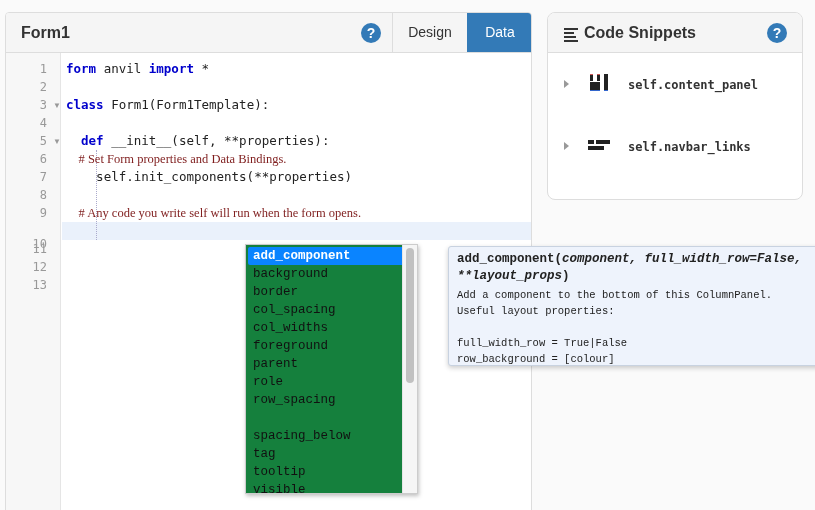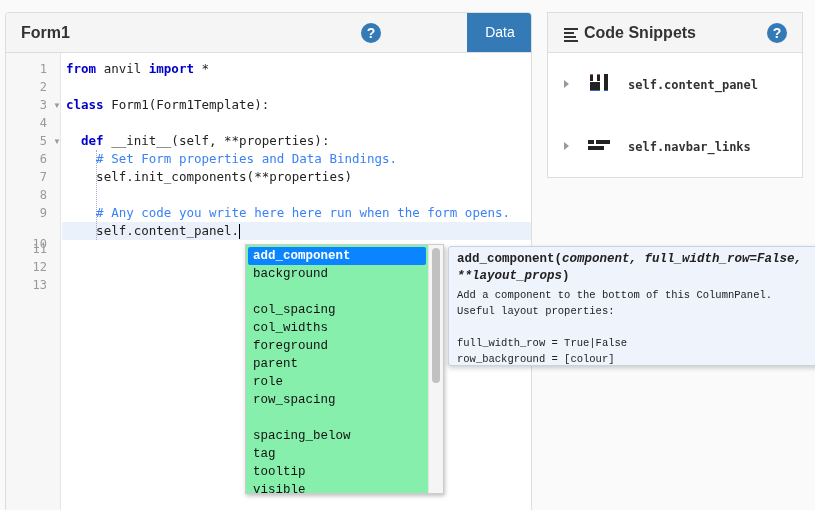--- a/index.html
+++ b/index.html
@@ -12,53 +12,54 @@
   .tab { position: absolute; top: -1px; height: 40px; font-size: 14px; line-height: 40px; text-align: center; }
   .tab-design { left: 386px; width: 75px; border-left: 1px solid #ddd; color: #333; background: #f5f5f5; }
   .tab-code { left: 461px; width: 66px; background: #337ab7; color: #fff; border-top-right-radius: 4px; }
   .gutter { position: absolute; left: 0; top: 40px; width: 55px; bottom: 0; background: #f7f7f7; border-right: 1px solid #e5e5e5; }
   .line-num { position: absolute; right: 13px; font-family: "DejaVu Sans Mono", monospace; font-size: 12px; color: #999; height: 18px; line-height: 18px; }
   .fold { position: absolute; left: 47px; font-size: 8px; color: #999; }
   .code-area { position: absolute; left: 56px; top: 40px; right: 0; bottom: 0; }
   .code-line { position: absolute; left: 4px; height: 18px; line-height: 18px; font-family: "DejaVu Sans Mono", monospace; font-size: 12.5px; color: #222; white-space: pre; }
   .active-line { position: absolute; left: 0; right: 0; height: 18px; background: #eaf1fb; }
   .kw { color: #1a1aa6; font-weight: bold; color: #0000cc; }
-  .cm { color: #3b82f6; }
+  .cm { color: #7f1d1d; font-family: Liberation Serif, serif; }
   .indent-guide { position: absolute; width: 0; border-left: 1px dotted #aac; }
   .cursor { display: inline-block; width: 1px; height: 15px; background: #000; vertical-align: middle; }
 
-  .autocomplete { position: absolute; left: 245px; top: 244px; width: 199px; height: 250px; background: #86efac; border: 1px solid #ccc; box-shadow: 1px 2px 4px rgba(0,0,0,0.25); overflow: hidden; }
+  .autocomplete { position: absolute; left: 245px; top: 244px; width: 173px; height: 250px; background: #15803d; border: 1px solid #ccc; box-shadow: 1px 2px 4px rgba(0,0,0,0.25); overflow: hidden; }
   .ac-item { position: absolute; left: 2px; width: 178px; height: 18px; line-height: 18px; padding-left: 5px; font-family: "Liberation Mono", monospace; font-size: 12.5px; color: #111; }
   .ac-item.selected { background: #0a84ff; color: #fff; font-weight: bold; border-radius: 2px; }
   .ac-scrolltrack { position: absolute; right: 0; top: 0; width: 15px; bottom: 0; background: #f5f5f5; border-left: 1px solid #e5e5e5; }
   .ac-thumb { position: absolute; left: 3px; top: 3px; width: 8px; height: 135px; background: #c1c1c1; border-radius: 4px; }
 
   .tooltip { position: absolute; left: 448px; top: 246px; width: 380px; height: 120px; background: #eef3fc; border: 1px solid #c8d2e0; border-radius: 3px; box-shadow: 0 2px 5px rgba(0,0,0,0.2); padding: 4px 8px; font-family: "Liberation Mono", monospace; color: #222; }
   .tt-sig { font-size: 12.5px; font-weight: bold; line-height: 17px; }
   .tt-sig i { font-style: italic; }
   .tt-body { font-size: 10.5px; line-height: 16px; margin-top: 2px; }
 
-  .snippets-panel { position: absolute; left: 547px; top: 12px; width: 256px; height: 166px; background: #fff; border: 1px solid #ddd; border-radius: 0; overflow: hidden; }
+  .snippets-panel { position: absolute; left: 547px; top: 12px; width: 256px; height: 188px; background: #fff; border: 1px solid #ddd; border-radius: 8px; overflow: hidden; }
   .snippets-header { height: 40px; background: #f5f5f5; border-bottom: 1px solid #ddd; position: relative; }
   .snippets-title { position: absolute; left: 36px; top: 11px; font-size: 16px; font-weight: bold; color: #333; }
   .list-icon { position: absolute; left: 16px; top: 15px; width: 14px; }
   .list-icon span { display: block; height: 2px; background: #333; margin-bottom: 2px; }
   .snippets-help { left: 219px; top: 10px; }
   .snippet { position: absolute; left: 0; right: 0; height: 30px; }
   .snippet-caret { position: absolute; left: 16px; top: 9px; width: 0; height: 0; border-top: 4px solid transparent; border-bottom: 4px solid transparent; border-left: 5px solid #999; }
   .snippet-label { position: absolute; left: 80px; top: 7px; font-family: "DejaVu Sans Mono", monospace; font-size: 12px; font-weight: bold; color: #333; }
   .ci { position: absolute; background: #222; }
 </style>
 </head>
 <body>
 
 <div class="editor-panel">
   <div class="editor-header">
     <div class="editor-title">Form1</div>
     <div class="help-icon editor-help">?</div>
+    <div class="tab tab-design">Design</div>
     <div class="tab tab-code">Data</div>
   </div>
 
   <div class="gutter">
     <div class="line-num" style="top:7px">1</div>
     <div class="line-num" style="top:25px">2</div>
     <div class="line-num" style="top:43px">3</div>
     <div class="fold" style="top:48px">▼</div>
     <div class="line-num" style="top:61px">4</div>
     <div class="line-num" style="top:79px">5</div>
@@ -69,33 +70,33 @@
     <div class="line-num" style="top:151px">9</div>
     <div class="line-num" style="top:182px">10</div>
     <div class="line-num" style="top:187px">11</div>
     <div class="line-num" style="top:205px">12</div>
     <div class="line-num" style="top:223px">13</div>
   </div>
 
   <div class="code-area">
     <div class="active-line" style="top:169px"></div>
     <div class="indent-guide" style="left:34px; top:97px; height:90px;"></div>
-    <div class="code-line" style="top:7px"><span class="kw">from</span> anvil <span class="kw">import</span> *</div>
+    <div class="code-line" style="top:7px"><span class="kw">form</span> anvil <span class="kw">import</span> *</div>
     <div class="code-line" style="top:43px"><span class="kw">class</span> Form1(Form1Template):</div>
     <div class="code-line" style="top:79px">  <span class="kw">def</span> __init__(self, **properties):</div>
     <div class="code-line cm" style="top:97px">    # Set Form properties and Data Bindings.</div>
     <div class="code-line" style="top:115px">    self.init_components(**properties)</div>
-    <div class="code-line cm" style="top:151px">    # Any code you write here here run when the form opens.</div>
-    <div class="code-line" style="top:169px"><span>    self.content_panel.</span><span class="cursor"></span></div>
+    <div class="code-line cm" style="top:151px">    # Any code you write self will run when the form opens.</div>
   </div>
 </div>
 
 <div class="autocomplete">
   <div class="ac-item selected" style="top:2px">add_component</div>
   <div class="ac-item" style="top:20px">background</div>
+  <div class="ac-item" style="top:38px">border</div>
   <div class="ac-item" style="top:56px">col_spacing</div>
   <div class="ac-item" style="top:74px">col_widths</div>
   <div class="ac-item" style="top:92px">foreground</div>
   <div class="ac-item" style="top:110px">parent</div>
   <div class="ac-item" style="top:128px">role</div>
   <div class="ac-item" style="top:146px">row_spacing</div>
   <div class="ac-item" style="top:182px">spacing_below</div>
   <div class="ac-item" style="top:200px">tag</div>
   <div class="ac-item" style="top:218px">tooltip</div>
   <div class="ac-item" style="top:236px">visible</div>

